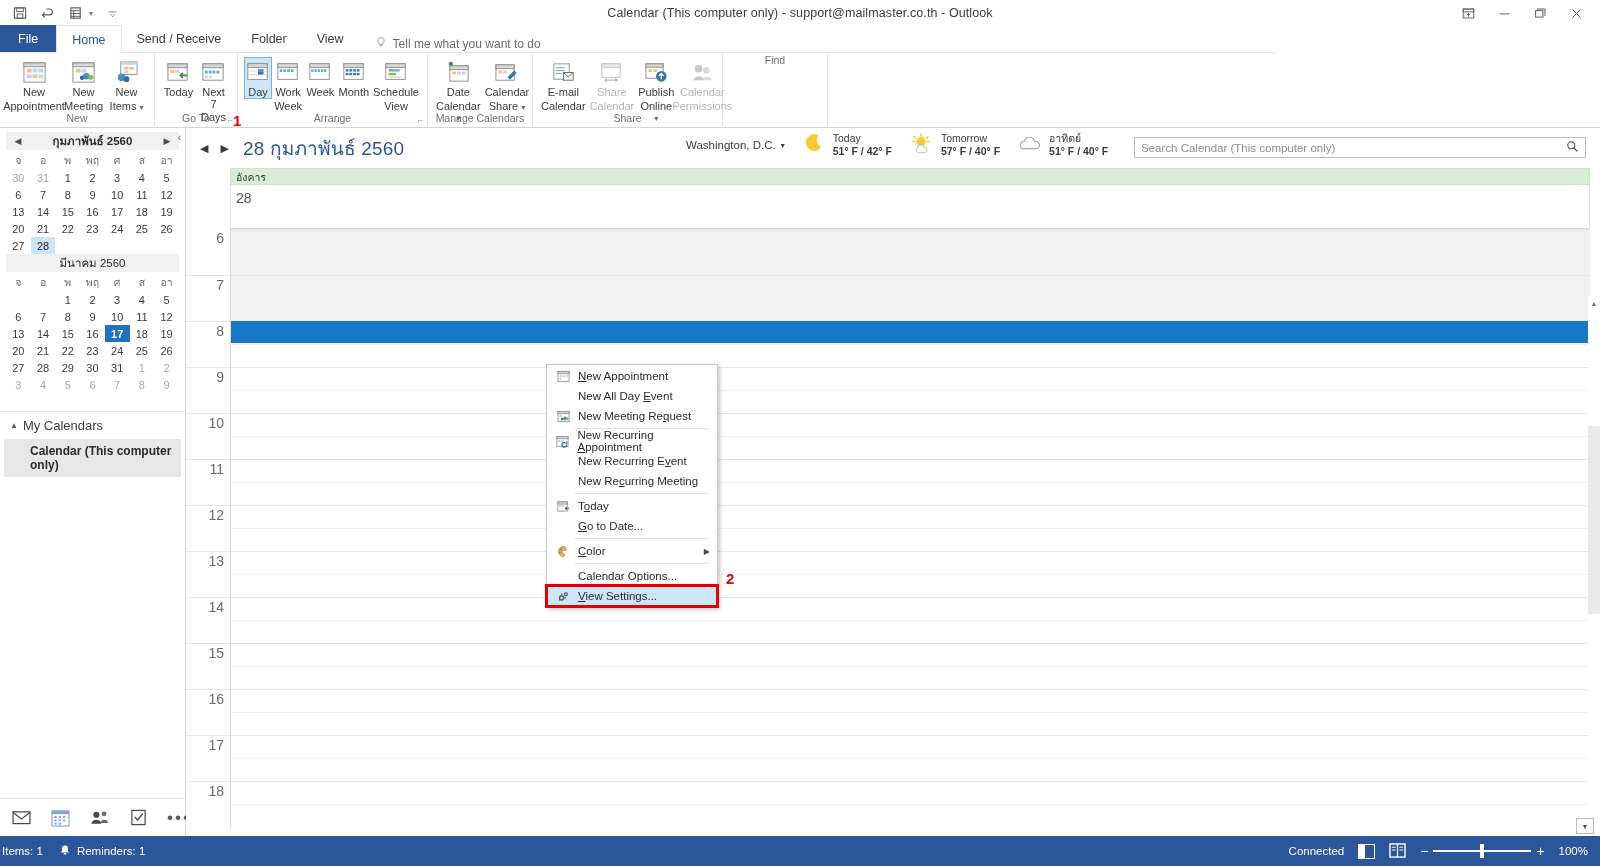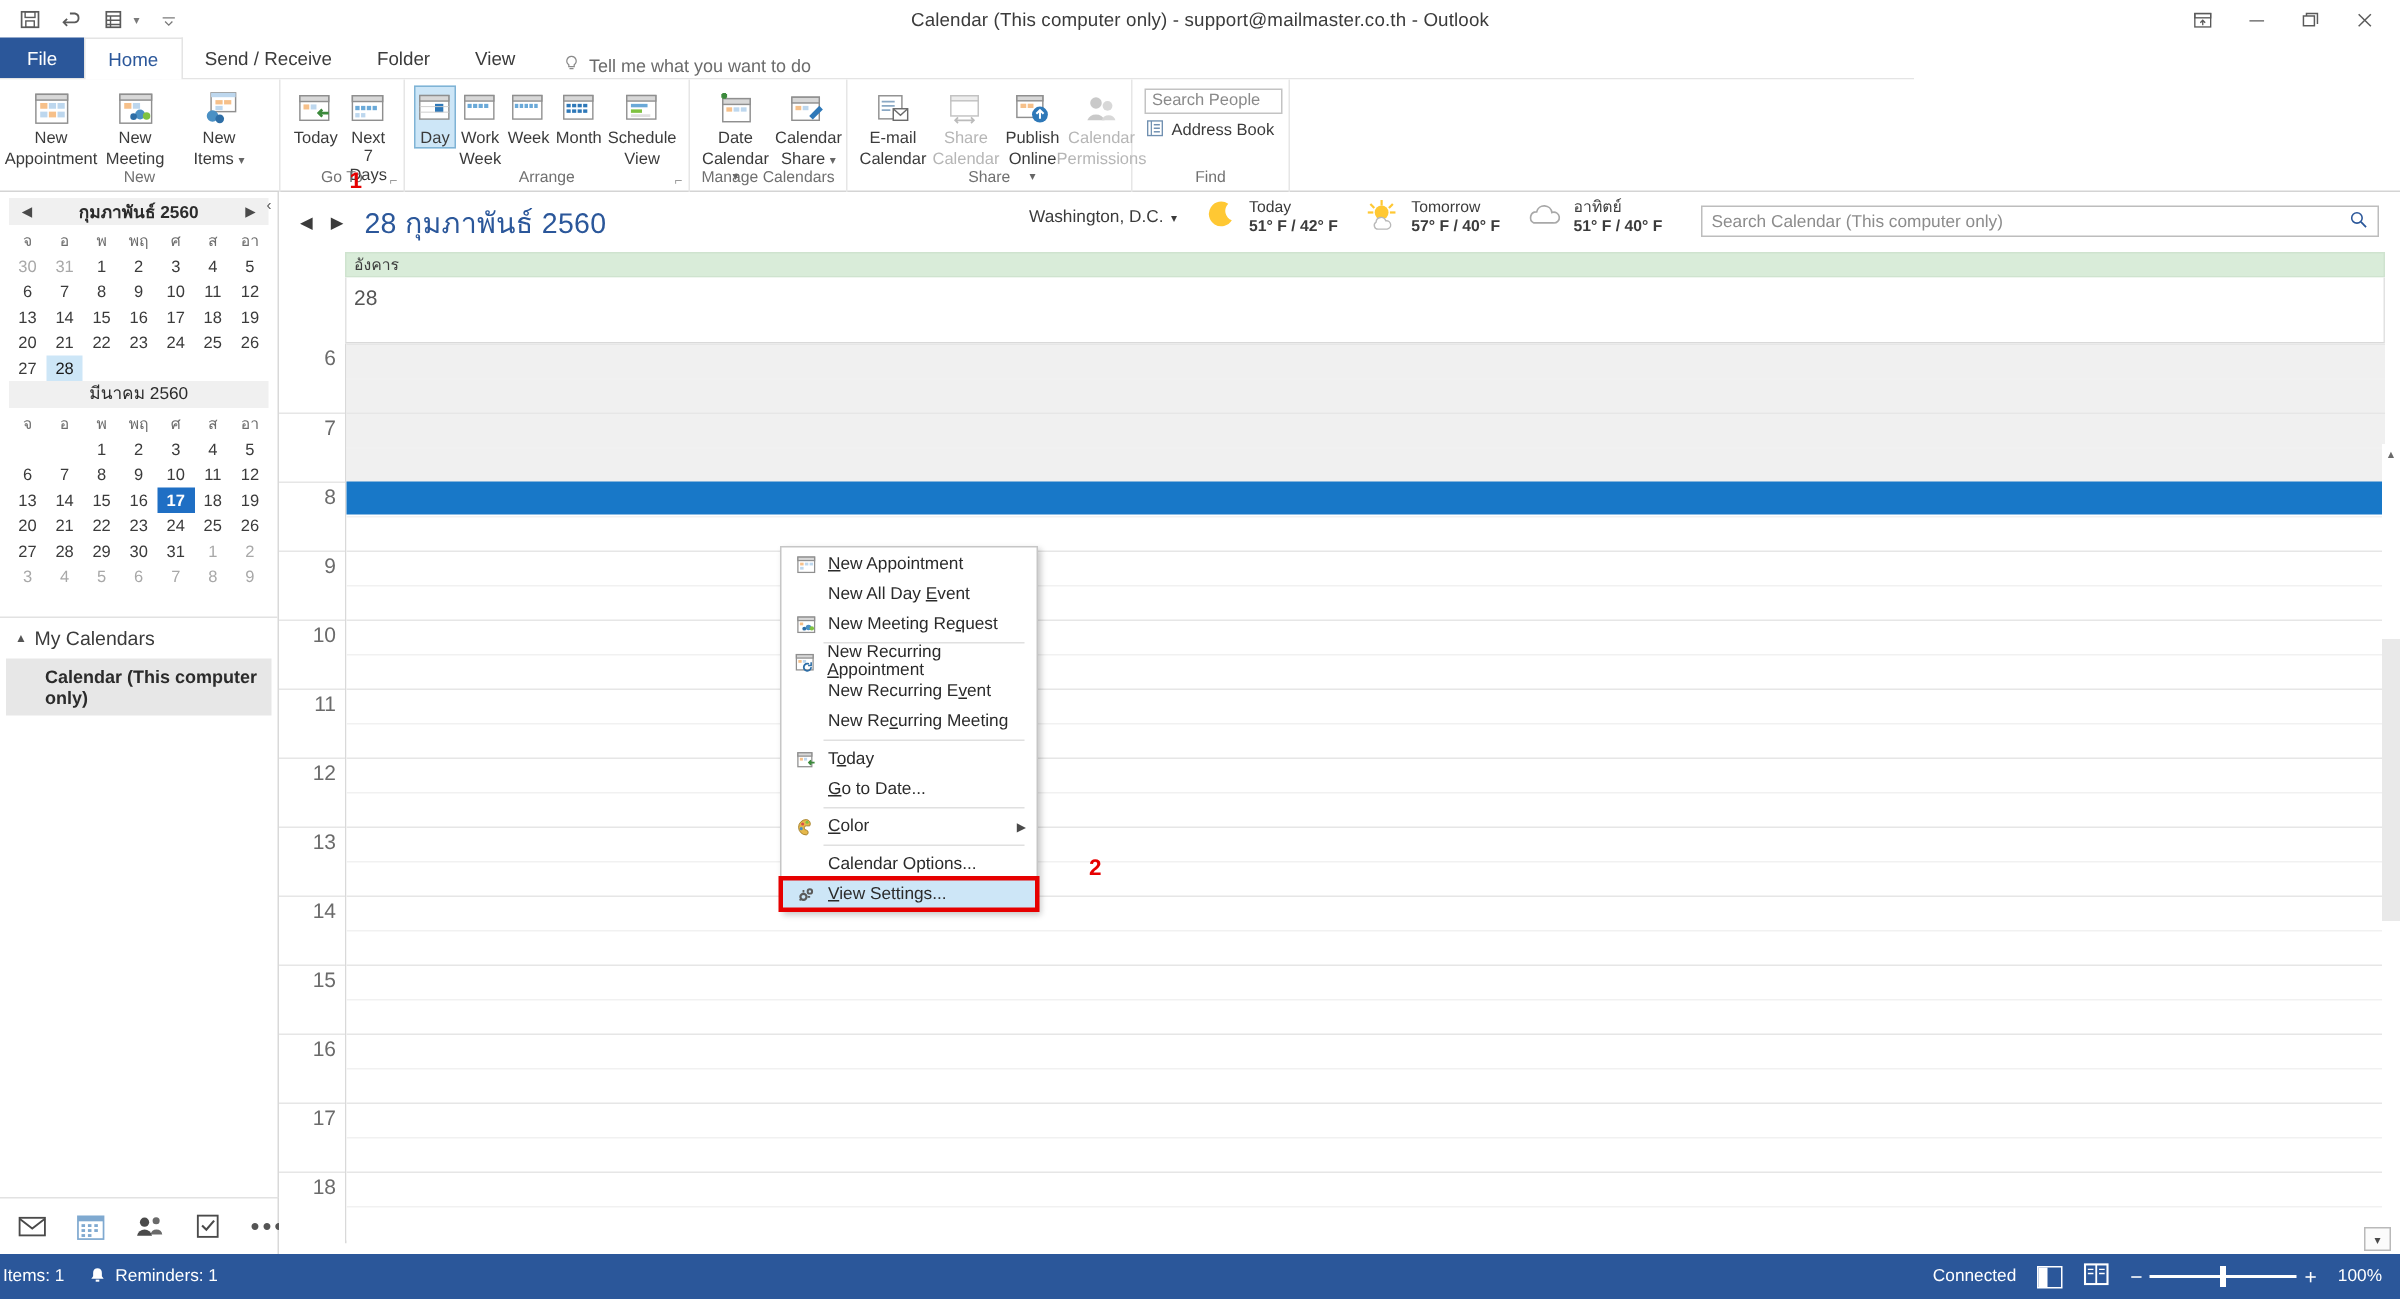--- a/index.html
+++ b/index.html
@@ -169,21 +169,21 @@
   }
 
   
   .vscroll { position:absolute; right:0; top:168px; width:12px; height:614px; background:#fff; }
   .vscroll .arrowb { width:12px; height:14px; display:flex; align-items:center; justify-content:center; font-size:7px; color:#6a6a6a; }
   .vscroll .track { position:absolute; top:14px; bottom:14px; width:12px; background:#fff; }
   .vscroll .thumb { position:absolute; left:0; width:12px; background:#e9e9e9; }
 
   
   .ctxmenu {
-    position:absolute; left:520px; top:364px; width:172px;
+    position:absolute; left:546px; top:364px; width:172px;
     background:#fff; border:1px solid #c6c6c6; box-shadow:2px 2px 4px rgba(0,0,0,.22);
     padding:1px 0;
   }
   .ctxitem {
     height:20px; display:flex; align-items:center; font-size:11.5px; color:#2b2b2b;
     padding-left:6px; position:relative;
   }
   .ctxitem .cic { width:20px; display:flex; align-items:center; justify-content:center; }
   .ctxitem .ctext { padding-left:5px; }
   .ctxitem .submark { position:absolute; right:7px; font-size:8px; color:#4a4a4a; }
@@ -370,21 +370,21 @@
             <path d="M8 1.5 A4 4 0 0 0 5.6 8.8 V10.5 H10.4 V8.8 A4 4 0 0 0 8 1.5 Z" fill="none" stroke="#8a8a8a" stroke-width="1.1"></path>
             <line x1="6.2" y1="12.3" x2="9.8" y2="12.3" stroke="#8a8a8a" stroke-width="1.1"></line>
           </svg>
       </span>
       <span>Tell me what you want to do</span>
     </div>
   </div>
 
   <div class="ribbon">
 
-    <div class="rgroup" style="width:187px;">
+    <div class="rgroup" style="width:155px;">
       <div class="rgroup-items">
         <div class="rbtn wide">
           <span class="ic">
             <svg width="25" height="25" viewBox="0 0 26 26">
                 <rect x="2" y="3" width="22" height="20" fill="#fff" stroke="#8f8f8f" stroke-width="1"></rect>
                 <rect x="2" y="3" width="22" height="4" fill="#d8d8d8" stroke="#8f8f8f" stroke-width="1"></rect>
                 <rect x="5" y="9" width="5" height="4" fill="#f6c08a"></rect>
                 <rect x="11" y="9" width="5" height="4" fill="#bdd7ee"></rect>
                 <rect x="17" y="9" width="5" height="4" fill="#bdd7ee"></rect>
                 <rect x="5" y="15" width="5" height="4" fill="#bdd7ee"></rect>
@@ -631,35 +631,20 @@
               </svg>
           </span>
           <span class="lbl">Calendar</span>
           <span class="lbl">Permissions</span>
         </div>
       </div>
       <div class="rgroup-label">Share</div>
     </div>
 
     <div class="rgroup findgroup">
-      <div class="rgroup-items" style="flex-direction:column; align-items:flex-start;">
-        <div class="find-field">Search People</div>
-        <div class="addrbook">
-          <span>
-            <svg width="14" height="13" viewBox="0 0 16 16">
-                <rect x="2" y="2" width="12" height="12" fill="#fff" stroke="#6f8fb0" stroke-width="1.1"></rect>
-                <line x1="5" y1="2" x2="5" y2="14" stroke="#6f8fb0" stroke-width="1"></line>
-                <rect x="7" y="4.5" width="5" height="1.2" fill="#6f8fb0"></rect>
-                <rect x="7" y="7.4" width="5" height="1.2" fill="#6f8fb0"></rect>
-                <rect x="7" y="10.3" width="5" height="1.2" fill="#6f8fb0"></rect>
-              </svg>
-          </span>
-          <span>Address Book</span>
-        </div>
-      </div>
       <div class="rgroup-label">Find</div>
     </div>
   </div>
 
   <div class="marker" style="left:233px; top:112px;">1</div>
 
   <div class="leftpane">
     <span class="collapse-arrow">‹</span>
 
     <div class="datenav">

